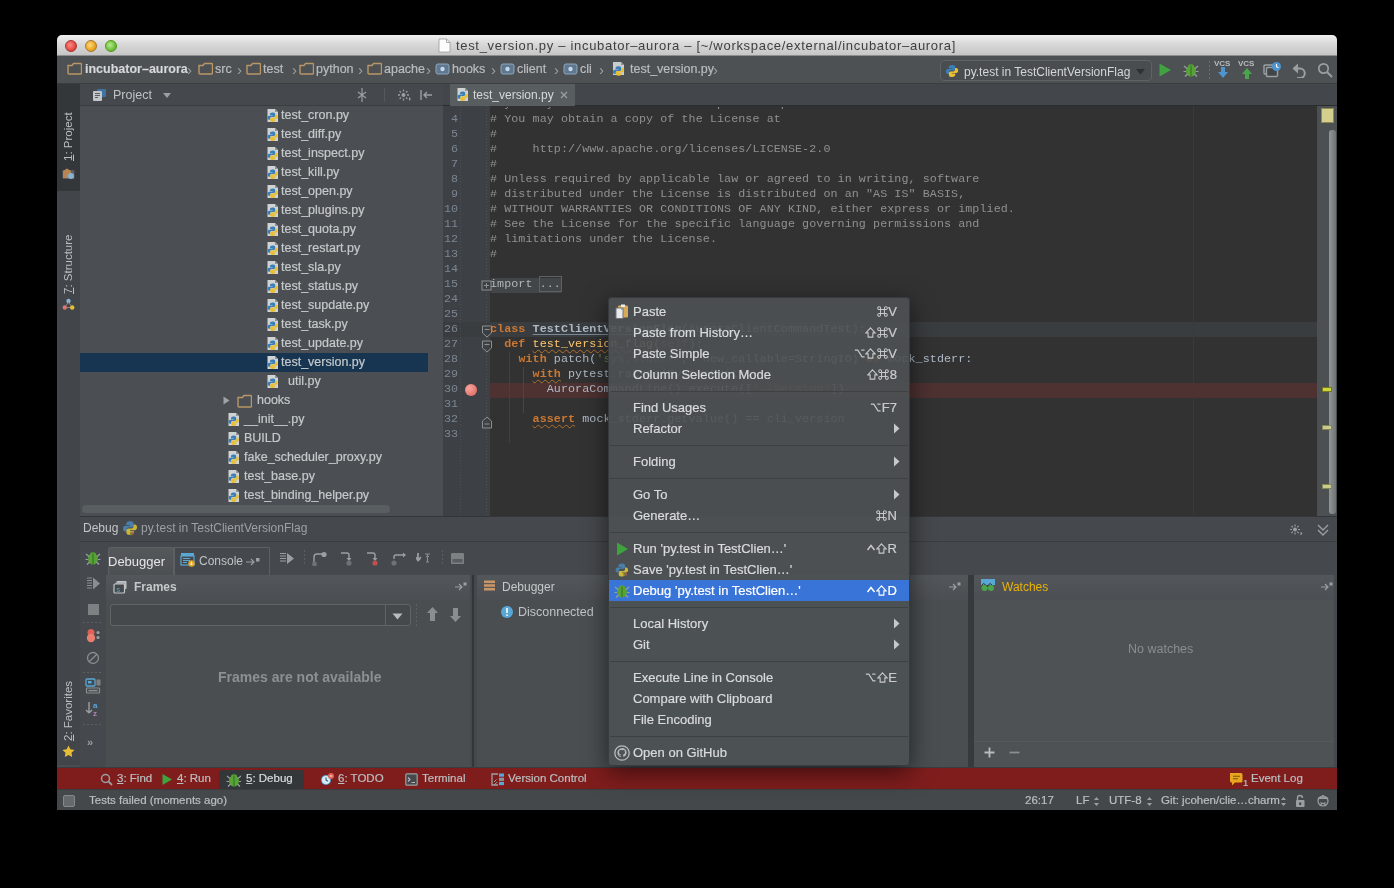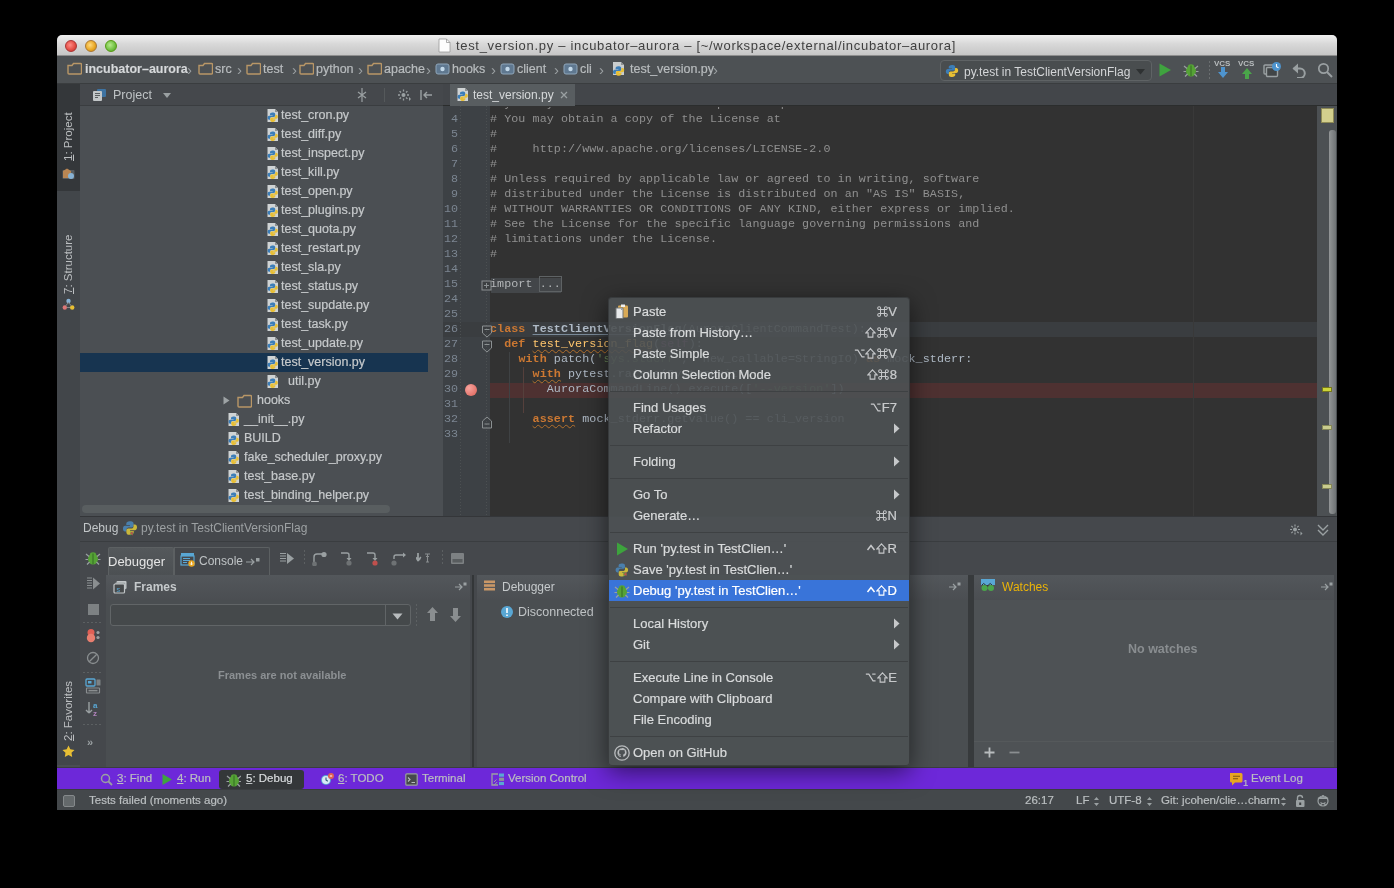--- a/index.html
+++ b/index.html
@@ -51,21 +51,21 @@
     font-size:11.7px; line-height:15.05px; letter-spacing:0.08px; color:#afbac6; }
   .cmt { color:#909090; } .kw { color:#cc7832; font-weight:bold; } .str { color:#6a8759; }
   .fn { color:#ffc66d; } .slf { color:#94558d; }
 
   
   #debugwin { position:absolute; left:23px; top:481px; width:1257px; height:251px;
     background:#45484c; border-top:1px solid #343639; }
 
   
   #toolbtns { position:absolute; left:0; top:732px; width:1280px; height:22px;
-    background:#6d28d9; border-top:1px solid #3a3d40; }
+    background:#7f1d1d; border-top:1px solid #3a3d40; }
   #statusbar { position:absolute; left:0; top:754px; width:1280px; height:21px;
     background:#44484b; border-top:1px solid #3a3d40; }
   .sbtxt { position:absolute; font-size:11.5px; color:#bbbfc1; top:4px; white-space:nowrap;
     -webkit-text-stroke:0.2px #bbbfc1; }
 
   
   #menu { position:absolute; left:551px; top:262px; width:302px;
     background:rgba(77,81,84,0.91); border:1px solid rgba(52,55,57,0.8); border-radius:4px; padding:3px 0 2px 0;
     box-shadow:0 6px 24px rgba(0,0,0,0.55); }
   .mi { position:relative; height:21px; line-height:21px; font-size:13px; color:#d9dbdc;
@@ -587,21 +587,21 @@
     <svg class="abs" style="left:312px;top:96px" width="11" height="7" viewBox="0 0 11 7">
         <path d="M0.5 0.5 h10 L5.5 6.5z" fill="#b8bcbe"></path>
       </svg>
     <div class="abs" style="left:336px;top:87px;width:1px;height:22px;background:repeating-linear-gradient(#5c6062 0 2px,transparent 2px 4px)"></div>
     <svg class="abs" style="left:345px;top:89px" width="15" height="17" viewBox="0 0 15 17">
         <path d="M7.5 1 L13 7 H10 V15 H5 V7 H2 Z" fill="#8a8e90"></path>
       </svg>
     <svg class="abs" style="left:368px;top:89px" width="15" height="17" viewBox="0 0 15 17">
         <path d="M7.5 16 L13 10 H10 V2 H5 V10 H2 Z" fill="#8a8e90"></path>
       </svg>
-    <div class="abs" style="left:138px;top:152px;font-size:11px;font-weight:bold;color:#8c9093">Frames are not available</div>
+    <div class="abs" style="left:138px;top:152px;font-size:14px;font-weight:bold;color:#8c9093">Frames are not available</div>
 
     <div class="abs" style="left:392px;top:58px;width:2px;height:192px;background:#333638"></div>
     <div class="abs" style="left:397px;top:58px;width:491px;height:25px;background:linear-gradient(#53575b,#4b4e52)"></div>
     <svg class="abs" style="left:403px;top:62px" width="13" height="13" viewBox="0 0 13 13">
         <rect x="1" y="1.5" width="11" height="2.6" fill="#c99767"></rect>
         <rect x="1" y="5.2" width="11" height="2.6" fill="#c99767"></rect>
         <rect x="1" y="8.9" width="11" height="2.6" fill="#c99767"></rect>
       </svg>
     <div class="abs" style="left:422px;top:63px;font-size:12px;color:#c5c9cb">Debugger</div>
     <svg class="abs" style="left:868px;top:65px" width="13" height="10" viewBox="0 0 13 10">
@@ -623,21 +623,21 @@
         <circle cx="4.5" cy="10" r="3" fill="#4aa54a"></circle>
         <circle cx="11" cy="10" r="3" fill="#4aa54a"></circle>
         <path d="M7.5 10 h1" stroke="#4aa54a" stroke-width="1.5"></path>
       </svg>
     <div class="abs" style="left:922px;top:63px;font-size:12px;color:#eab308">Watches</div>
     <svg class="abs" style="left:1240px;top:65px" width="13" height="10" viewBox="0 0 13 10">
         <path d="M1 5 h7 M5 2 l3 3-3 3" stroke="#9aa0a2" stroke-width="1.2" fill="none"></path>
         <rect x="9.5" y="0.5" width="3" height="3" fill="#9aa0a2"></rect>
       </svg>
     <div class="abs" style="left:894px;top:83px;width:360px;height:141px;background:#4e5255"></div>
-    <div class="abs" style="left:1048px;top:125px;font-size:12.5px;font-weight:bold;color:#898d90">No watches</div>
+    <div class="abs" style="left:1048px;top:125px;font-size:12.5px;font-weight:normal;color:#898d90">No watches</div>
     <div class="abs" style="left:894px;top:224px;width:360px;height:26px;background:#4e5255;border-top:1px solid #55595b"></div>
     <svg class="abs" style="left:903px;top:229px" width="13" height="13" viewBox="0 0 13 13">
         <path d="M6.5 1.5 v10 M1.5 6.5 h10" stroke="#b8bcbe" stroke-width="1.8"></path>
       </svg>
     <svg class="abs" style="left:928px;top:229px" width="13" height="13" viewBox="0 0 13 13">
         <path d="M1.5 6.5 h10" stroke="#8a8e90" stroke-width="1.8"></path>
       </svg>
   </div>
   <div id="toolbtns">
     <svg class="abs" style="left:43px;top:5px" width="13" height="13" viewBox="0 0 13 13">

